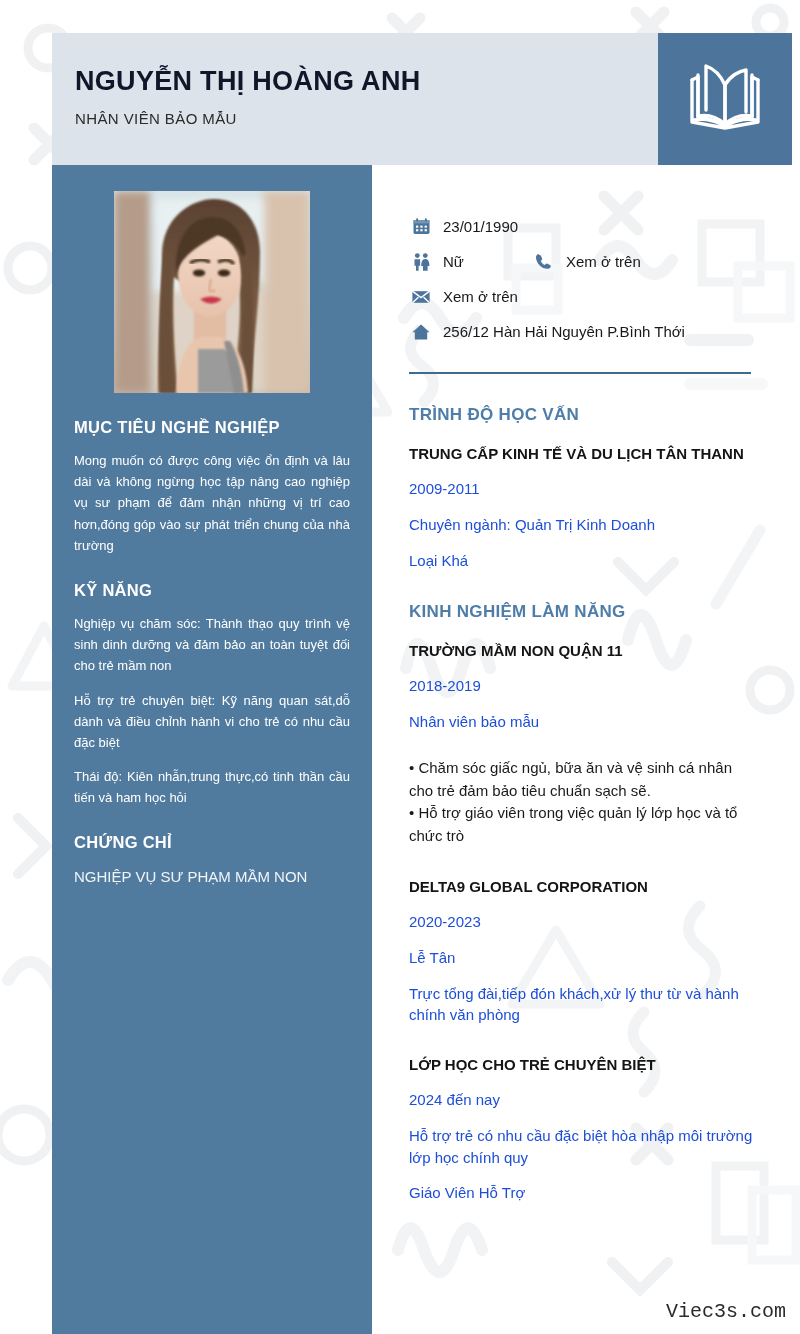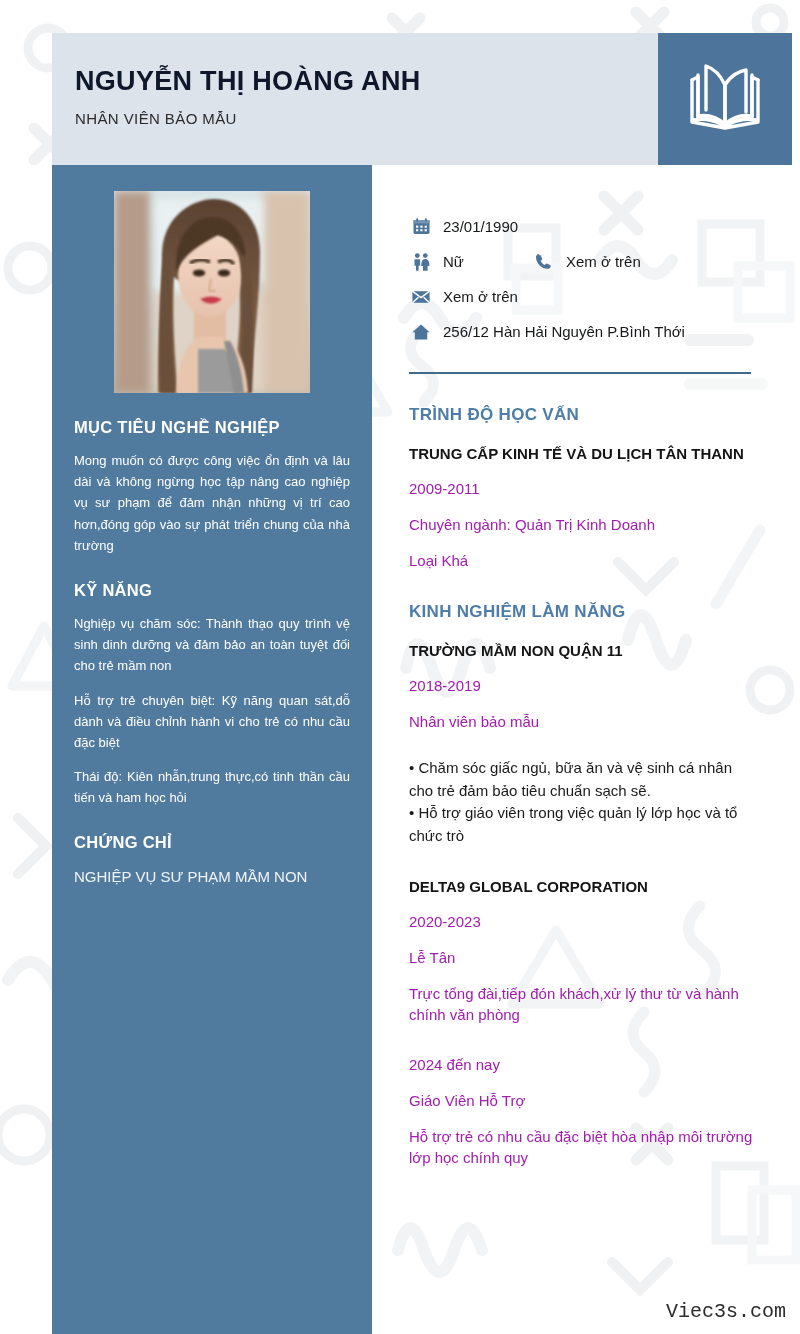--- a/index.html
+++ b/index.html
@@ -144,21 +144,21 @@
   .entry-title {
     font-size: 15px;
     font-weight: bold;
     color: #141414;
     line-height: 1.47;
     margin-bottom: 13px;
     max-width: 350px;
   }
   .entry-line {
     font-size: 15px;
-    color: #a21caf;
+    color: #1d4ed8;
     line-height: 1.45;
     margin-bottom: 14px;
     max-width: 352px;
   }
   .entry-bullets {
     font-size: 15px;
     color: #1a1a1a;
     line-height: 1.52;
     margin-top: 24px;
     margin-bottom: 20px;
@@ -436,23 +436,24 @@
       </div>
 
       <div class="entry-gap">
         <div class="entry-title">DELTA9 GLOBAL CORPORATION</div>
         <div class="entry-line">2020-2023</div>
         <div class="entry-line">Lễ Tân</div>
         <div class="entry-line">Trực tổng đài,tiếp đón khách,xử lý thư từ và hành chính văn phòng</div>
       </div>
 
       <div class="entry-gap">
+        <div class="entry-title">LỚP HỌC CHO TRẺ CHUYÊN BIỆT</div>
         <div class="entry-line">2024 đến nay</div>
+        <div class="entry-line">Hỗ trợ trẻ có nhu cầu đặc biệt hòa nhập môi trường lớp học chính quy</div>
         <div class="entry-line">Giáo Viên Hỗ Trợ</div>
-        <div class="entry-line">Hỗ trợ trẻ có nhu cầu đặc biệt hòa nhập môi trường lớp học chính quy</div>
       </div>
 
     </div>
   </div>
 
   <div id="site-watermark">Viec3s.com</div>
 
 </div>
 
 </body></html>

